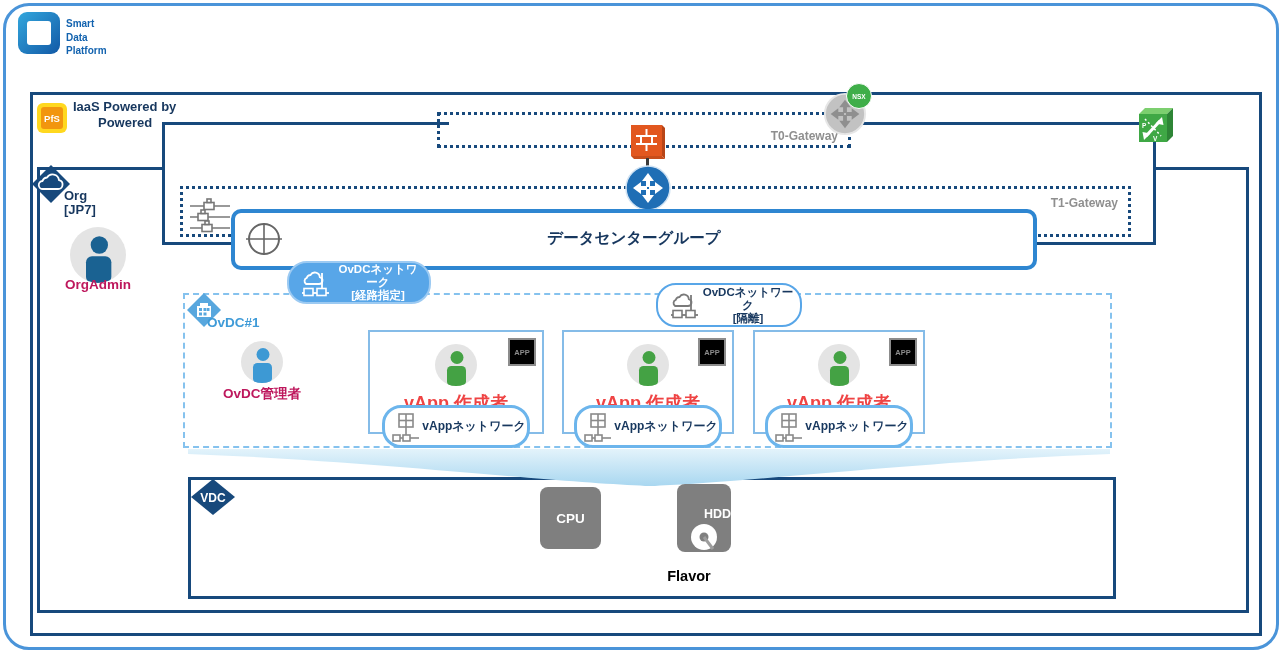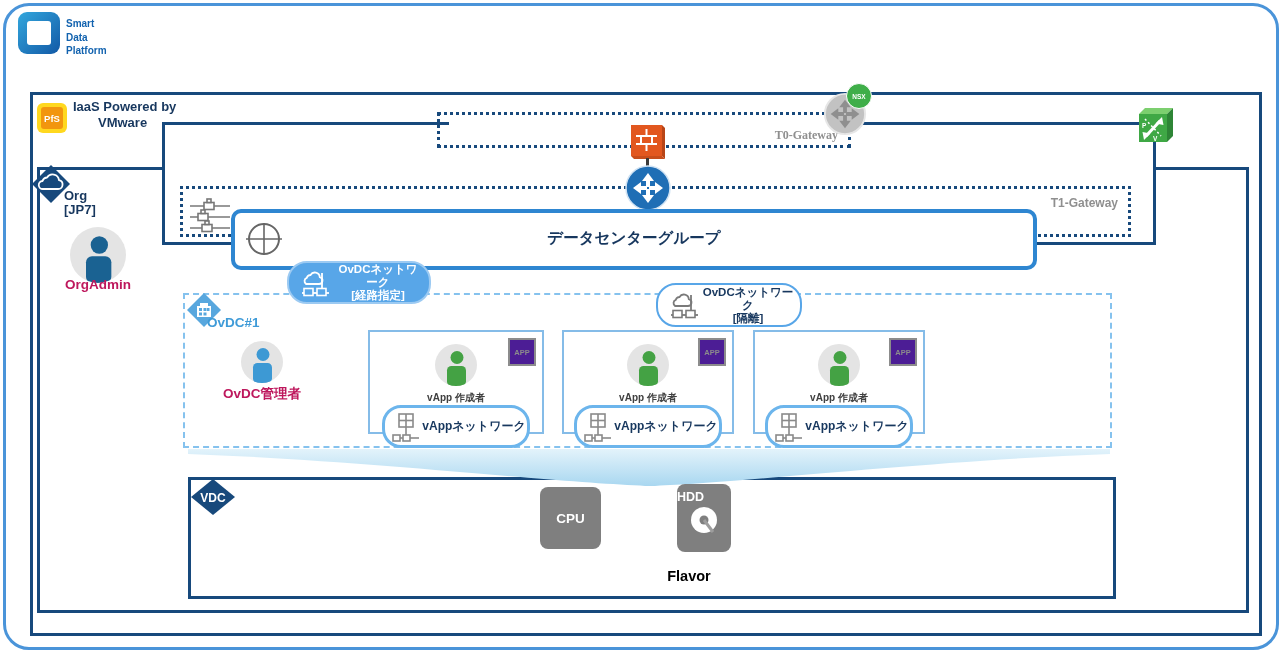--- a/index.html
+++ b/index.html
@@ -8,23 +8,23 @@
   .abs{position:absolute;}
   .navy-line{position:absolute;background:#17497c;}
   .dotted-box{position:absolute;border:3px dotted #17497c;background:transparent;}
   .gw-label{color:#8f8f8f;font-weight:bold;font-size:12px;}
   .nv{color:#17375e;}
   .pill{position:absolute;border-radius:20px;display:flex;align-items:center;}
   .pill-text{flex:1;text-align:center;font-weight:bold;font-size:11.5px;line-height:13px;}
   .person-label{position:absolute;text-align:center;font-weight:bold;font-size:13.5px;color:#be185d;}
   .vapp-box{position:absolute;top:330px;height:100px;background:#fff;border:2px solid #85bce8;}
   .app-badge{position:absolute;top:6px;right:6px;width:24px;height:24px;border:2.5px solid #8c8c8c;
-             background:#4c1d95;color:#8c8c8c;font-weight:bold;font-size:7.5px;
+             background:#000000;color:#8c8c8c;font-weight:bold;font-size:7.5px;
              display:flex;align-items:center;justify-content:center;}
-  .vapp-role{position:absolute;top:59px;left:0;right:0;text-align:center;font-weight:bold;font-size:10px;color:#404040;}
+  .vapp-role{position:absolute;top:59px;left:0;right:0;text-align:center;font-weight:bold;font-size:18px;color:#ef4444;}
   .vapp-pill{position:absolute;top:73px;left:50%;transform:translateX(-50%);width:142px;height:37px;
              background:#fff;border:3.5px solid #6cb5ec;border-radius:19px;display:flex;align-items:center;}
   .vapp-pill-text{flex:1;text-align:center;font-weight:bold;font-size:12px;color:#17375e;padding-right:0;}
   .res-tile{position:absolute;background:#7f7f7f;border-radius:8px;color:#fff;font-weight:bold;
             display:flex;align-items:center;justify-content:center;}
   .person-circle{position:absolute;}
 </style>
 </head>
 <body>
 
@@ -42,37 +42,37 @@
   </div>
 
   <div class="abs" style="left:30px;top:92px;width:1226px;height:538px;border:3px solid #17497c;"></div>
 
   <div class="abs" style="left:37px;top:103px;width:30px;height:30px;background:#ffd81f;border-radius:6px;">
     <div class="abs" style="left:4px;top:4px;width:22px;height:22px;background:#f2960f;border-radius:3px;color:#fff;
                 font-weight:bold;font-size:9.5px;display:flex;align-items:center;justify-content:center;">PfS</div>
   </div>
   <div class="abs nv" style="left:73px;top:99px;font-size:13px;font-weight:bold;line-height:16px;">
     <div>IaaS Powered by</div>
-    <div style="padding-left:25px;">VMware</div>
+    <div style="padding-left:25px;">Powered</div>
   </div>
 
   <div class="navy-line" style="left:37px;top:167px;width:3px;height:446px;"></div>
   <div class="navy-line" style="left:37px;top:610px;width:1212px;height:3px;"></div>
   <div class="navy-line" style="left:1246px;top:167px;width:3px;height:446px;"></div>
   <div class="navy-line" style="left:37px;top:167px;width:127px;height:3px;"></div>
   <div class="navy-line" style="left:1156px;top:167px;width:93px;height:3px;"></div>
 
   <div class="navy-line" style="left:162px;top:122px;width:3px;height:123px;"></div>
   <div class="navy-line" style="left:162px;top:122px;width:287px;height:3px;"></div>
   <div class="navy-line" style="left:860px;top:122px;width:279px;height:3px;"></div>
   <div class="navy-line" style="left:1153px;top:140px;width:3px;height:105px;"></div>
   <div class="navy-line" style="left:162px;top:242px;width:71px;height:3px;"></div>
   <div class="navy-line" style="left:1034px;top:242px;width:122px;height:3px;"></div>
 
-  <div class="dotted-box" style="left:437px;top:112px;width:408px;height:30px;font-family:Liberation Serif, serif;">
+  <div class="dotted-box" style="left:437px;top:112px;width:408px;height:30px;">
     <span class="abs gw-label" style="right:10px;bottom:2px;">T0-Gateway</span>
   </div>
 
   <div class="dotted-box" style="left:180px;top:186px;width:945px;height:45px;">
     <span class="abs gw-label" style="right:10px;top:7px;">T1-Gateway</span>
   </div>
 
   <svg class="abs" style="left:187px;top:196px;" width="46" height="38" viewBox="0 0 46 38">
     <g stroke="#777" stroke-width="1.6" fill="#fff">
       <line x1="3" y1="10" x2="43" y2="10"></line>
@@ -331,21 +331,21 @@
     <path d="M0,1 H922 V6 C750,12 560,34 472,37.5 Q462,38.5 452,37.5 C364,34 170,12 0,6 Z" fill="url(#funnelGrad)"></path>
   </svg>
 
   <svg class="abs" style="left:190px;top:478px;" width="46" height="38" viewBox="0 0 46 38">
     <polygon points="23,1 45,19 23,37 1,19" fill="#17497c"></polygon>
     <text x="23" y="23.5" text-anchor="middle" fill="#fff" font-size="12" font-weight="bold">VDC</text>
   </svg>
 
   <div class="res-tile" style="left:540px;top:487px;width:61px;height:62px;font-size:13.5px;">CPU</div>
   <div class="abs" style="left:677px;top:484px;width:54px;height:68px;background:#7f7f7f;border-radius:8px;">
-    <div style="text-align:left;color:#fff;font-weight:bold;font-size:12.5px;padding-top:6px;">HDD</div>
+    <div style="text-align:right;color:#fff;font-weight:bold;font-size:12.5px;padding-top:13px;margin-top:10px;">HDD</div>
     <svg width="30" height="30" viewBox="0 0 30 30" style="display:block;margin:2px auto 0;">
       <circle cx="15" cy="14" r="13" fill="#fff"></circle>
       <circle cx="15" cy="14" r="4.5" fill="#7f7f7f"></circle>
       <line x1="15" y1="14" x2="24" y2="26" stroke="#9d9d9d" stroke-width="3"></line>
     </svg>
   </div>
   <div class="abs" style="left:188px;top:568px;width:922px;text-align:center;font-size:14.5px;font-weight:bold;color:#000;margin-left:40px;">Flavor</div>
 
 </div>
 

